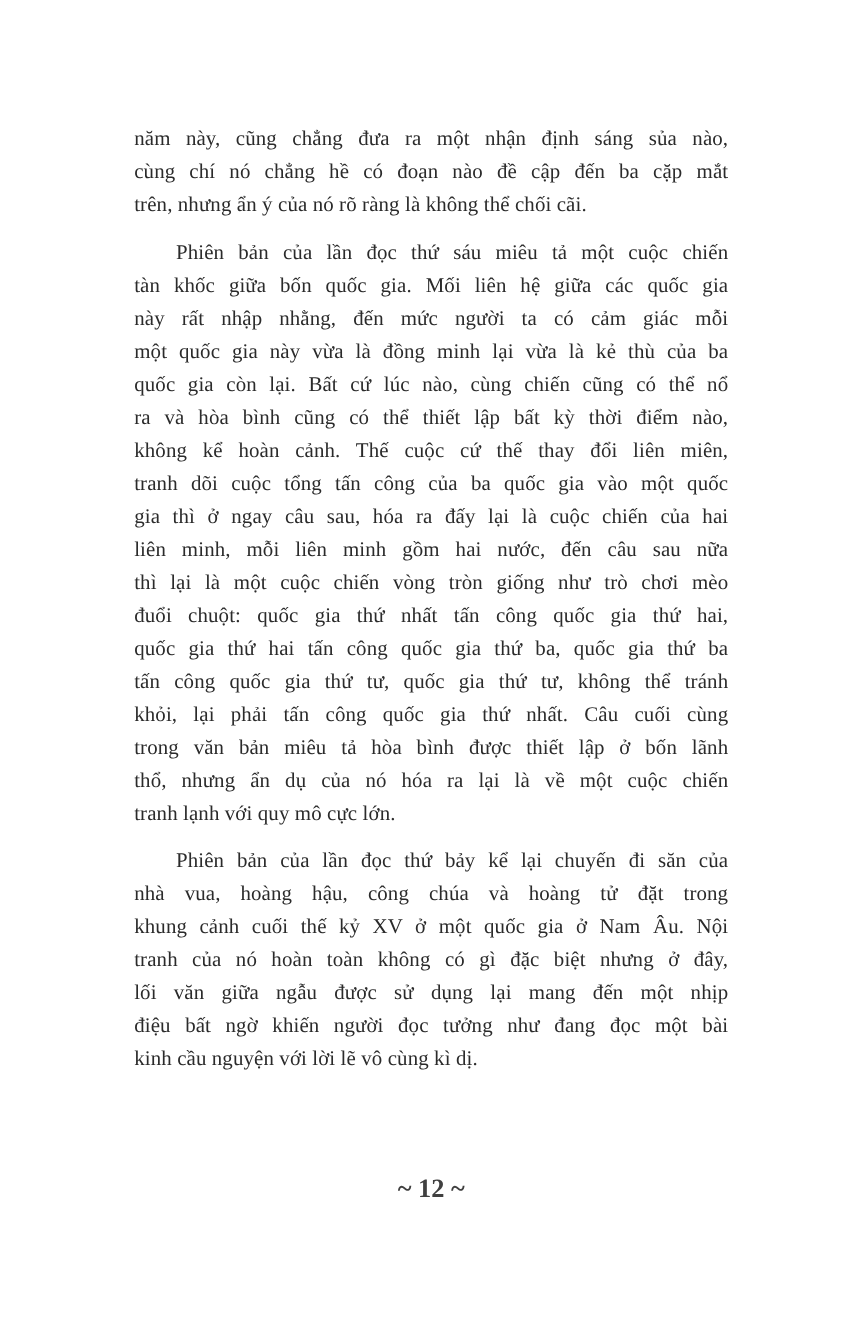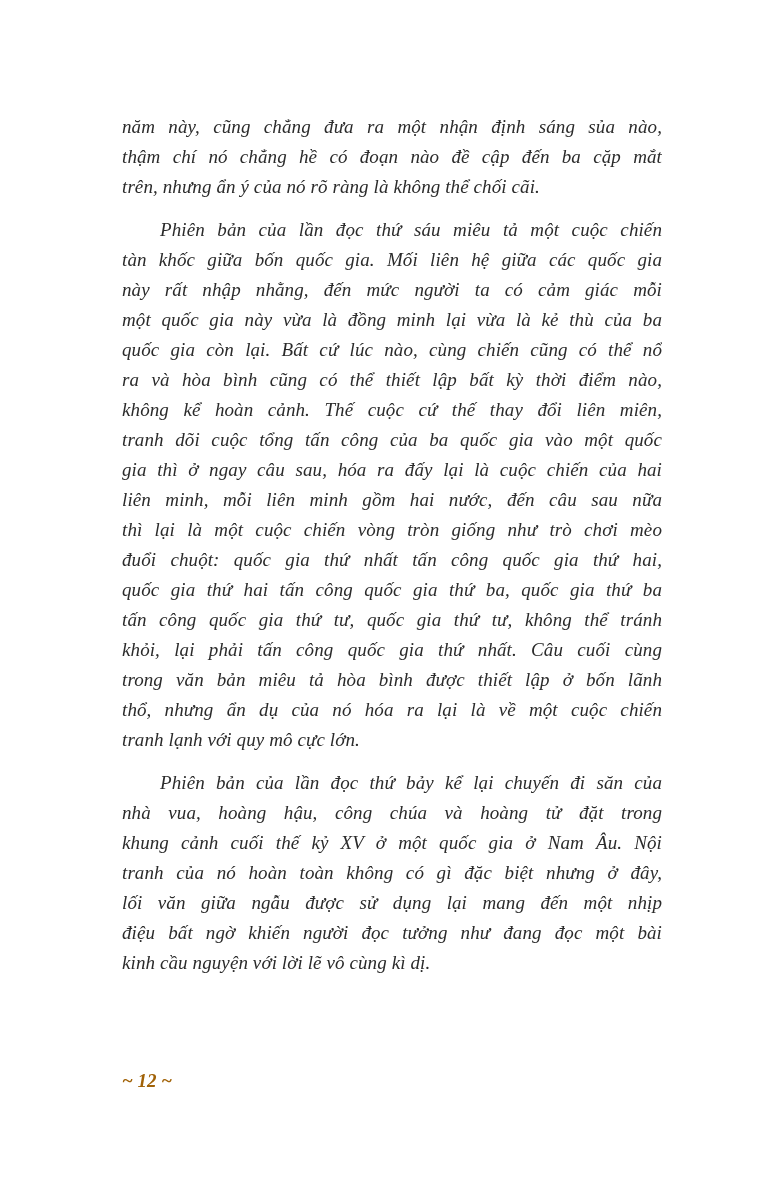--- a/index.html
+++ b/index.html
@@ -11,21 +11,20 @@
   }
   body {
     background: #ffffff;
     font-family: "Liberation Serif", "DejaVu Serif", serif;
   }
   .book-page {
     position: relative;
     width: 775px;
     height: 1160px;
     background: #ffffff;
-    font-style: italic;
   }
   .text-block {
     position: absolute;
     left: 122px;
     top: 112px;
     width: 540px;
     color: #2b2b2b;
     font-size: 19px;
     line-height: 30px;
     letter-spacing: 0.1px;
@@ -43,34 +42,35 @@
     text-align-last: left;
   }
   .paragraph.indented .line:first-child {
     text-indent: 38px;
   }
   .page-number {
     position: absolute;
     left: 122px;
     top: 1066px;
     width: 540px;
-    color: #a16207;
-    font-size: 19px;
+    text-align: center;
+    color: #404040;
+    font-size: 24px;
     font-weight: 600;
     line-height: 30px;
   }
 </style>
 </head>
 <body>
 
 <div class="book-page">
   <div class="text-block" id="text-block">
       <div class="paragraph">
         <div class="line">năm này, cũng chẳng đưa ra một nhận định sáng sủa nào,</div>
-        <div class="line">thậm chí nó chẳng hề có đoạn nào đề cập đến ba cặp mắt</div>
+        <div class="line">cùng chí nó chẳng hề có đoạn nào đề cập đến ba cặp mắt</div>
         <div class="line last">trên, nhưng ẩn ý của nó rõ ràng là không thể chối cãi.</div>
       </div>
       <div class="paragraph indented">
         <div class="line">Phiên bản của lần đọc thứ sáu miêu tả một cuộc chiến</div>
         <div class="line">tàn khốc giữa bốn quốc gia. Mối liên hệ giữa các quốc gia</div>
         <div class="line">này rất nhập nhằng, đến mức người ta có cảm giác mỗi</div>
         <div class="line">một quốc gia này vừa là đồng minh lại vừa là kẻ thù của ba</div>
         <div class="line">quốc gia còn lại. Bất cứ lúc nào, cùng chiến cũng có thể nổ</div>
         <div class="line">ra và hòa bình cũng có thể thiết lập bất kỳ thời điểm nào,</div>
         <div class="line">không kể hoàn cảnh. Thế cuộc cứ thế thay đổi liên miên,</div>

